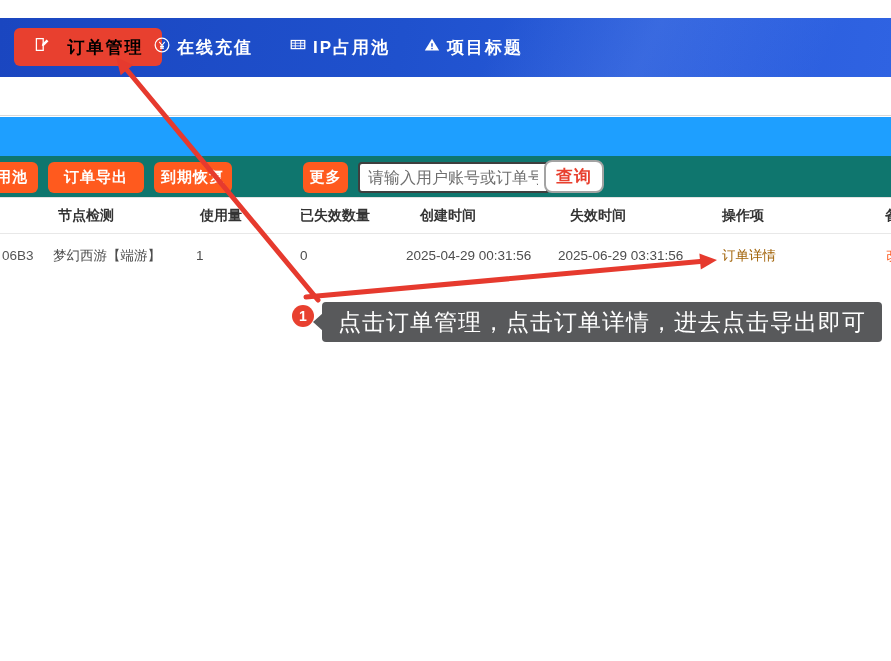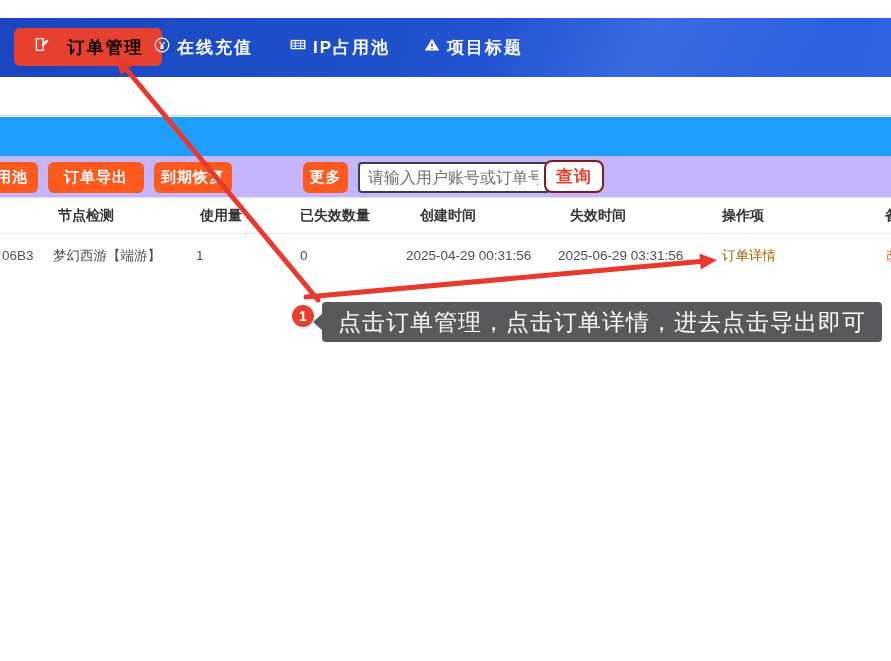--- a/index.html
+++ b/index.html
@@ -17,35 +17,35 @@
           letter-spacing:2px;border:none;}
   .nav-item{position:absolute;top:0;height:59px;display:flex;align-items:center;gap:6px;
             color:#fff;font-size:17px;font-weight:600;letter-spacing:2px;cursor:pointer;}
   .nav-item svg,.nav-btn-active svg{flex:0 0 auto;}
   #nav-recharge{left:153px;} #nav-ippool{left:289px;} #nav-node{left:423px;}
 
   .divider{position:absolute;left:0;top:115px;width:891px;height:1px;background:#d8d8d8;}
   .banner{position:absolute;left:0;top:117px;width:891px;height:39px;background:#1e9fff;}
 
   
-  .toolbar{position:absolute;left:0;top:156px;width:891px;height:41px;background:#c4b5fd;
+  .toolbar{position:absolute;left:0;top:156px;width:891px;height:41px;background:#0f766e;
            border-bottom:1px solid #e2e2e2;}
   .tb-btn{position:absolute;top:6px;height:31px;background:#ff5a1e;border:none;border-radius:6px;
           color:#fff;font-size:15px;font-weight:700;letter-spacing:1px;cursor:pointer;
           display:flex;align-items:center;justify-content:center;padding:0;}
   #btn-clip{left:-14px;width:52px;} #btn-export{left:48px;width:96px;}
   #btn-restore{left:154px;width:78px;} #btn-history{left:226px;width:78px;}
   #btn-more{left:303px;width:45px;}
   .search-input{position:absolute;left:358px;top:6px;width:170px;height:27px;
           border:2px solid #3f3f3f;border-radius:4px 0 0 4px;padding:0 8px;font-size:16px;
           color:#333;background:#fff;outline:none;
           font-family:"Liberation Sans","DejaVu Sans",sans-serif;}
   .search-input::placeholder{color:#6f6f6f;}
   .query-btn{position:absolute;left:544px;top:4px;width:60px;height:33px;background:#fff;
-          border:2px solid #7f1d1d;border-radius:8px;color:#e8402f;font-size:17px;
+          border:2px solid #a3a3a3;border-radius:8px;color:#e8402f;font-size:17px;
           font-weight:600;cursor:pointer;letter-spacing:1px;}
 
   
   .thead{position:absolute;left:0;top:198px;width:891px;height:35px;border-bottom:1px solid #e8e8e8;}
   .th{position:absolute;top:0;height:35px;line-height:35px;font-size:14px;font-weight:700;color:#333;
       white-space:nowrap;}
   .trow{position:absolute;left:0;top:233px;width:891px;height:45px;}
   .td{position:absolute;top:0;height:45px;line-height:45px;font-size:13.5px;color:#4d4d4d;
       white-space:nowrap;}
   .td-link{color:#a16207;cursor:pointer;}

